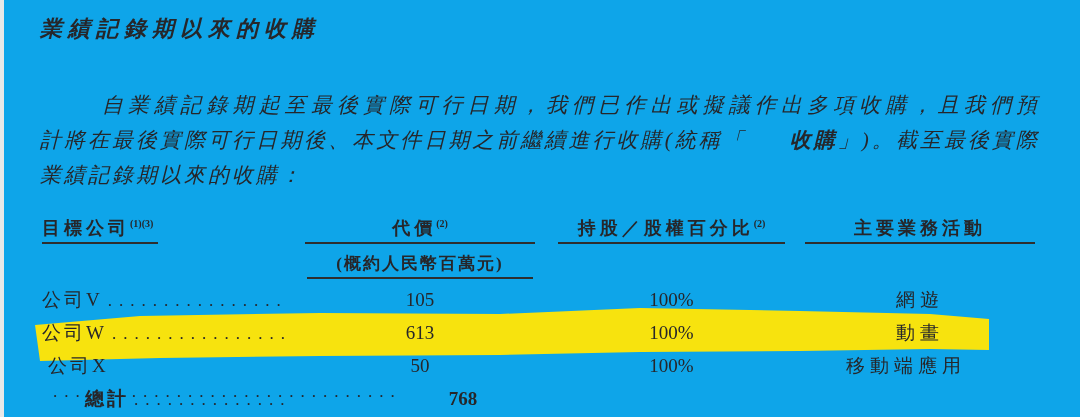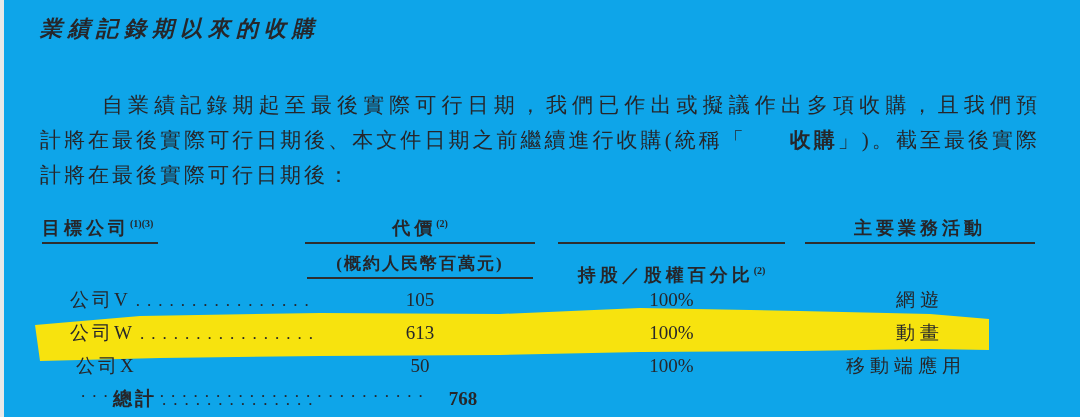--- a/index.html
+++ b/index.html
@@ -2,29 +2,29 @@
 <html><head>
 <meta charset="utf-8">
 <style>
   html,body{margin:0;padding:0;background:#fff;}
   .page{position:relative;width:1080px;height:417px;background:#0ea5e9;overflow:hidden;
         font-family:"Liberation Serif","DejaVu Serif",serif;color:#26262A;}
   .edge-strip{position:absolute;left:0;top:0;width:4px;height:100%;background:#e8e8e8;z-index:0;}
   .hl-svg{position:absolute;left:0;top:0;z-index:1;}
   .heading{position:absolute;left:40px;top:14px;font-size:22px;font-weight:bold;font-style:italic;
            letter-spacing:6px;z-index:2;white-space:nowrap;}
-  .para{position:absolute;left:40px;top:88px;width:1000px;font-size:21px;letter-spacing:3px;z-index:2;}
+  .para{position:absolute;left:40px;top:88px;width:1000px;font-size:21px;letter-spacing:3px;z-index:2;font-style:italic;}
   .pl{height:35px;line-height:35px;white-space:nowrap;}
   .just{text-align:justify;text-align-last:justify;white-space:normal;}
   .ind{padding-left:62px;}
   .hcell{position:absolute;font-size:18px;font-weight:bold;letter-spacing:4px;line-height:25px;z-index:2;white-space:nowrap;}
   .hsub{position:absolute;font-size:17px;font-weight:bold;letter-spacing:2px;line-height:25px;z-index:2;text-align:center;}
   .rule{position:absolute;height:2px;background:#2e2e2e;z-index:2;}
   .cell{position:absolute;font-size:19px;line-height:26px;z-index:2;}
-  .name-cell{display:flex;align-items:baseline;letter-spacing:3px;margin-left:28px;}
+  .name-cell{display:flex;align-items:baseline;letter-spacing:3px;}
   .leader{flex:1;min-width:0;overflow:hidden;white-space:nowrap;letter-spacing:7px;
           padding-left:5px;font-size:17px;}
   .ctr{text-align:center;}
   .act{letter-spacing:5px;}
   .sup{font-size:10px;position:relative;top:-7px;letter-spacing:0;}
   .bold{font-weight:bold;padding-left:43px;}
 </style>
 </head>
 <body>
 
@@ -34,26 +34,26 @@
 
   <svg class="hl-svg" width="1080" height="417">
     <polygon points="35,325 140,316 320,313 500,314 640,308 800,311 930,314 989,319 989,350 930,349 800,351 640,352 500,355 320,356 160,358 40,361" fill="#F7E30E"></polygon>
   </svg>
 
   <div class="heading">業績記錄期以來的收購</div>
 
   <div class="para">
     <div class="pl just ind">自業績記錄期起至最後實際可行日期，我們已作出或擬議作出多項收購，且我們預</div>
     <div class="pl just"><span>計將在最後實際可行日期後、本文件日期之前繼續進行收購(統稱「</span><span class="bold">收購</span><span>」)。截至最後實際</span></div>
-    <div class="pl">計將在最後實際可行日期後：</div>
+    <div class="pl">業績記錄期以來的收購：</div>
   </div>
 
   <div class="hcell" style="left:42px;top:216px;width:200px;font-family:Liberation Serif, serif;"><span>目標公司</span><span class="sup">(1)(3)</span></div>
   <div class="hcell ctr" style="left:305px;top:216px;width:230px;"><span>代價</span><span class="sup">(2)</span></div>
-  <div class="hcell ctr" style="left:558px;top:216px;width:227px;margin-top:47px;"><span>持股／股權百分比</span><span class="sup">(2)</span></div>
+  <div class="hcell ctr" style="left:558px;top:216px;width:227px;"><span>持股／股權百分比</span><span class="sup">(2)</span></div>
   <div class="hcell ctr" style="left:805px;top:216px;width:230px;"><span>主要業務活動</span></div>
 
   <div class="rule" style="left:42px;top:242px;width:116px;"></div>
   <div class="rule" style="left:305px;top:242px;width:230px;"></div>
   <div class="rule" style="left:558px;top:242px;width:227px;"></div>
   <div class="rule" style="left:805px;top:242px;width:230px;"></div>
 
   <div class="hsub" style="left:305px;top:251px;width:230px;">(概約人民幣百萬元)</div>
   <div class="rule" style="left:307px;top:277px;width:226px;"></div>
 

